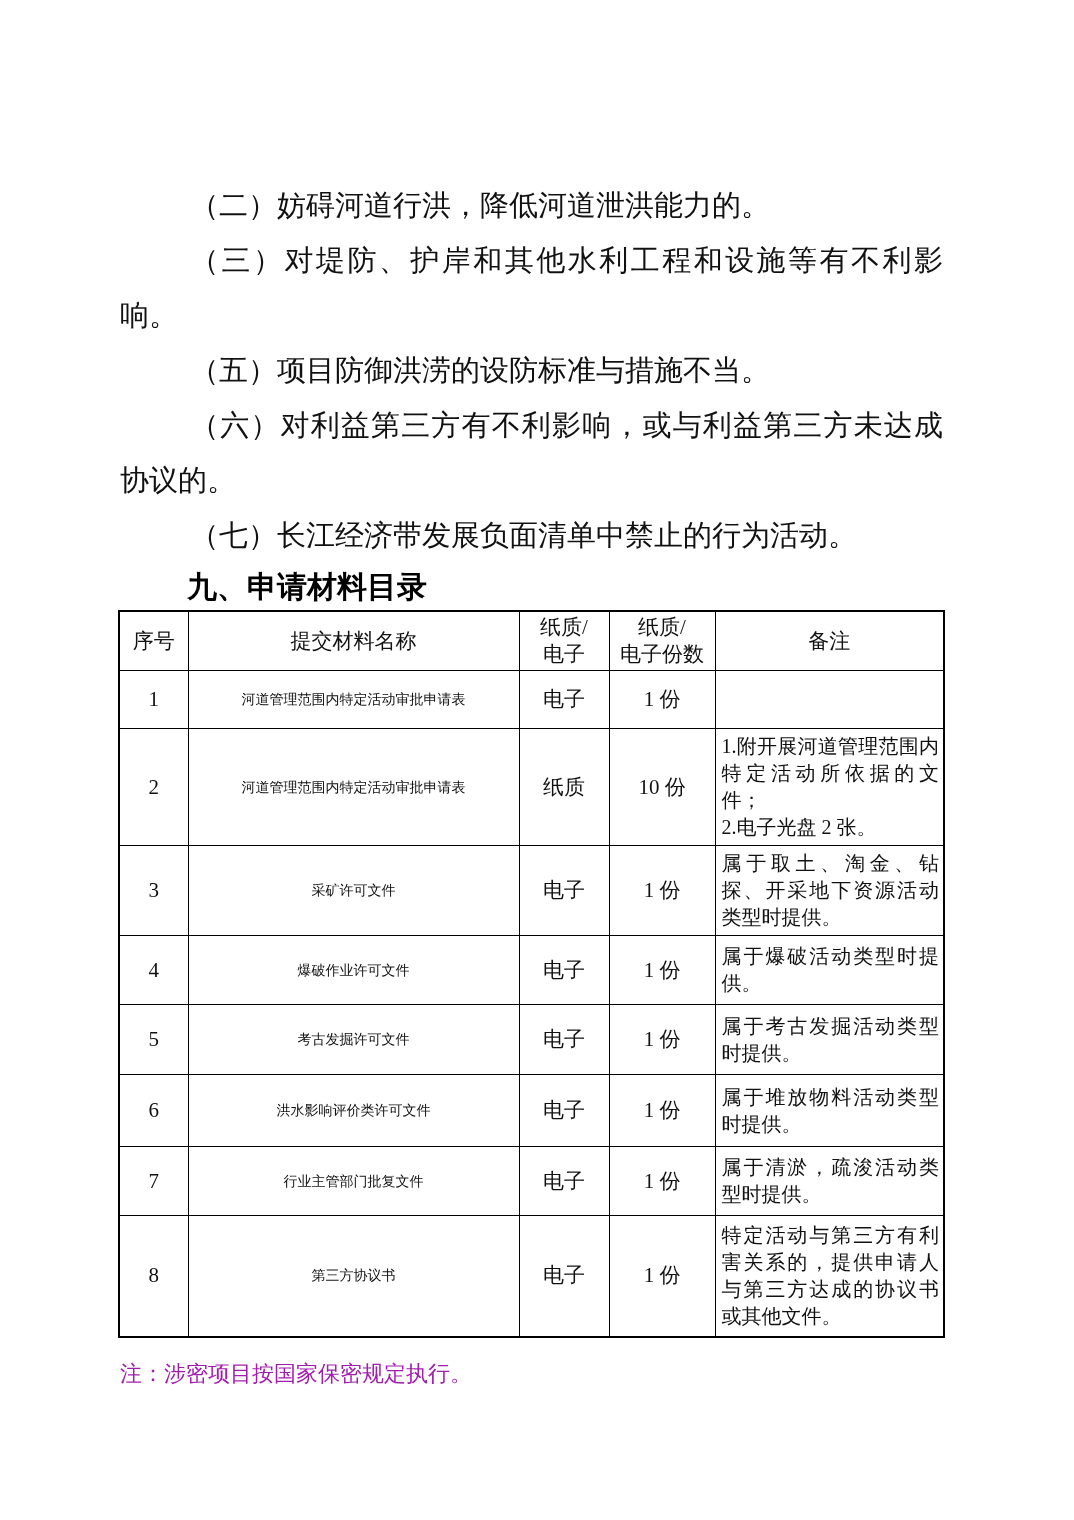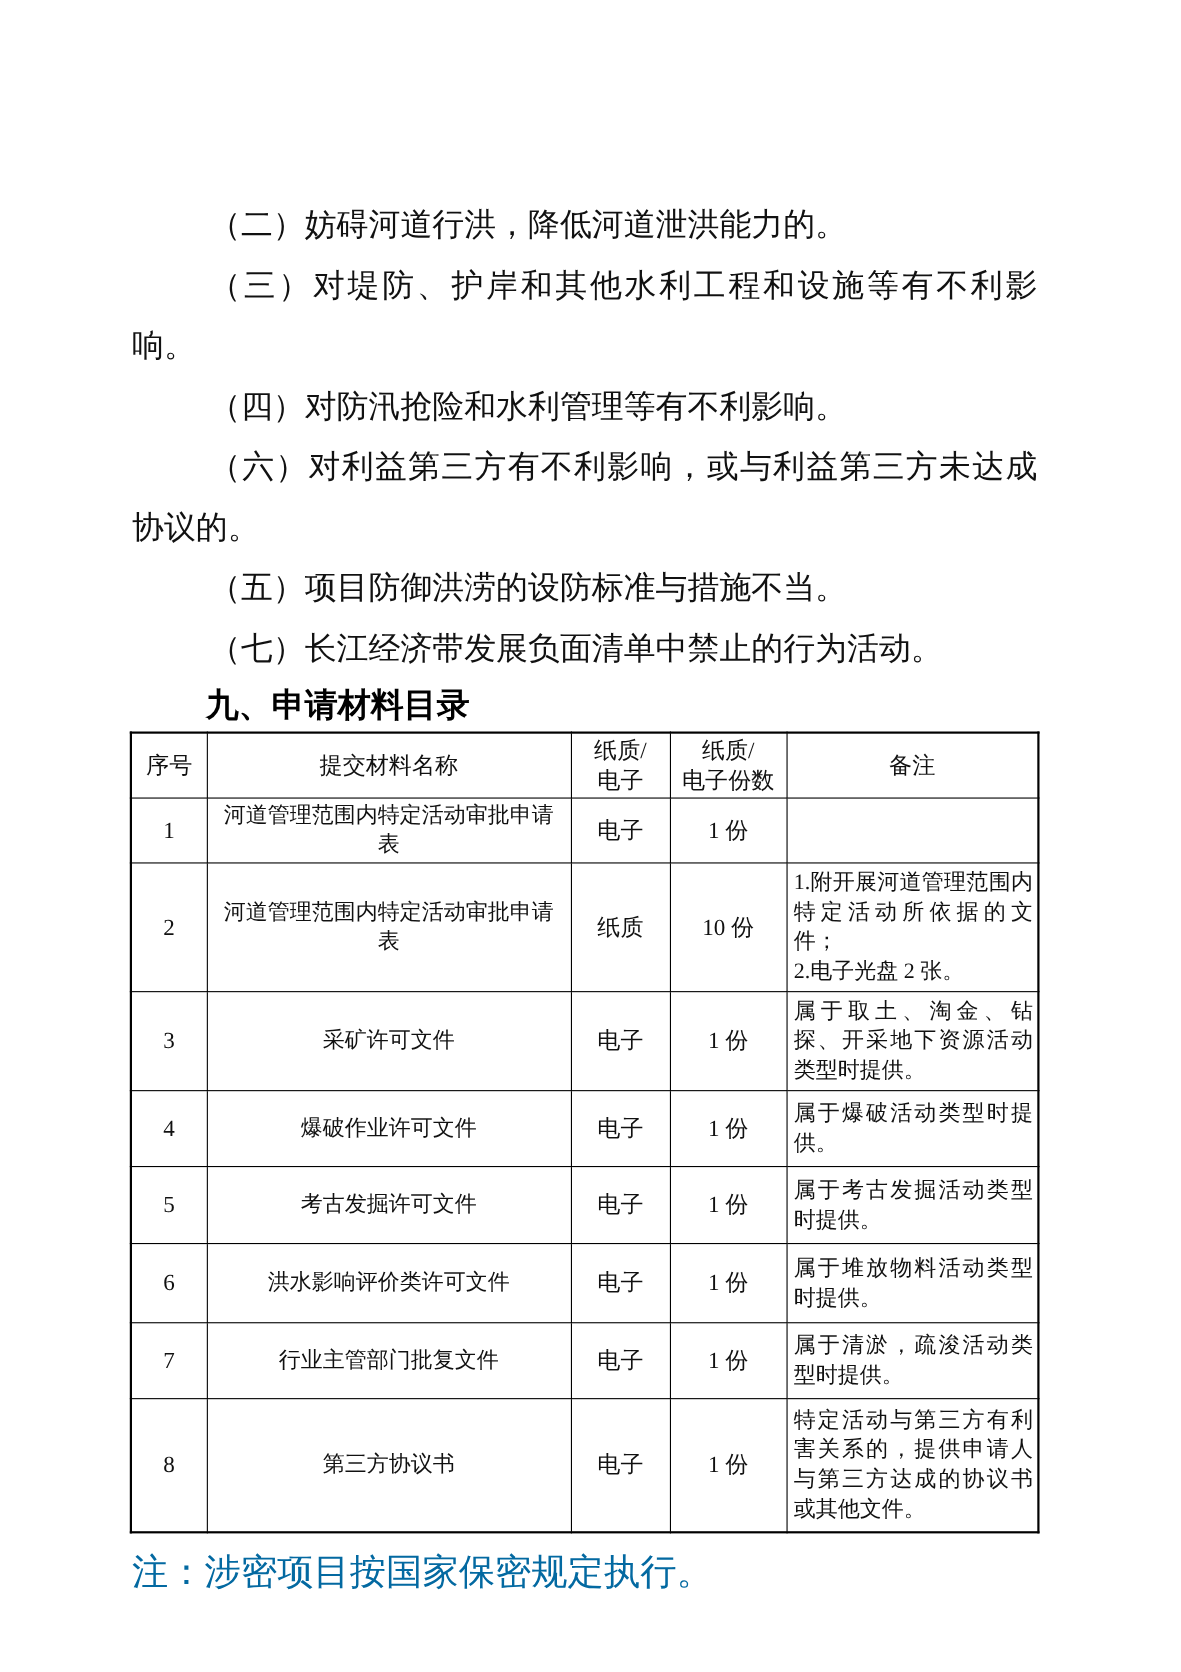--- a/index.html
+++ b/index.html
@@ -45,63 +45,62 @@
     border: 1px solid #000000;
     padding: 2px 8px;
     font-size: 21px;
     font-weight: 400;
     text-align: center;
     vertical-align: middle;
     line-height: 27px;
     color: #111111;
   }
   .materials th { white-space: pre-line; line-height: 27px; }
-  .materials td.name { font-size: 20px; padding: 2px 6px; }
+  .materials td.name { font-size: 14px; padding: 2px 6px; }
   .materials td.remark {
     font-size: 20px;
     text-align: justify;
     line-height: 27px;
     padding: 4px 4px 4px 6px;
     white-space: pre-line;
     margin-top: 12px;
   }
   tr.hrow { height: 58px; }
   tr.r1 { height: 58px; }
   tr.r2 { height: 85px; }
   tr.r3 { height: 90px; }
   tr.r4 { height: 69px; }
   tr.r5 { height: 70px; }
   tr.r6 { height: 72px; }
   tr.r7 { height: 69px; }
   tr.r8 { height: 121px; }
   .note {
     margin: 16px 0 0 0;
-    font-size: 33px;
+    font-size: 22px;
     line-height: 40px;
-    color: #0369a1;
+    color: #a21caf;
   }
   .page-number {
     margin: 12px 0 0 8px;
     font-size: 27px;
     line-height: 34px;
     letter-spacing: 3px;
     color: #111111;
   }
 </style>
 </head>
 <body>
 
 <div class="page">
 
   <div class="body-text">
     <p>（二）妨碍河道行洪，降低河道泄洪能力的。</p>
     <p>（三）对堤防、护岸和其他水利工程和设施等有不利影响。</p>
-    <p>（四）对防汛抢险和水利管理等有不利影响。</p>
+    <p>（五）项目防御洪涝的设防标准与措施不当。</p>
     <p>（六）对利益第三方有不利影响，或与利益第三方未达成协议的。</p>
-    <p>（五）项目防御洪涝的设防标准与措施不当。</p>
     <p>（七）长江经济带发展负面清单中禁止的行为活动。</p>
   </div>
 
   <h2 class="section-heading">九、申请材料目录</h2>
 
   <table class="materials">
     <colgroup>
       <col style="width:69px">
       <col style="width:331px">
       <col style="width:90px">

